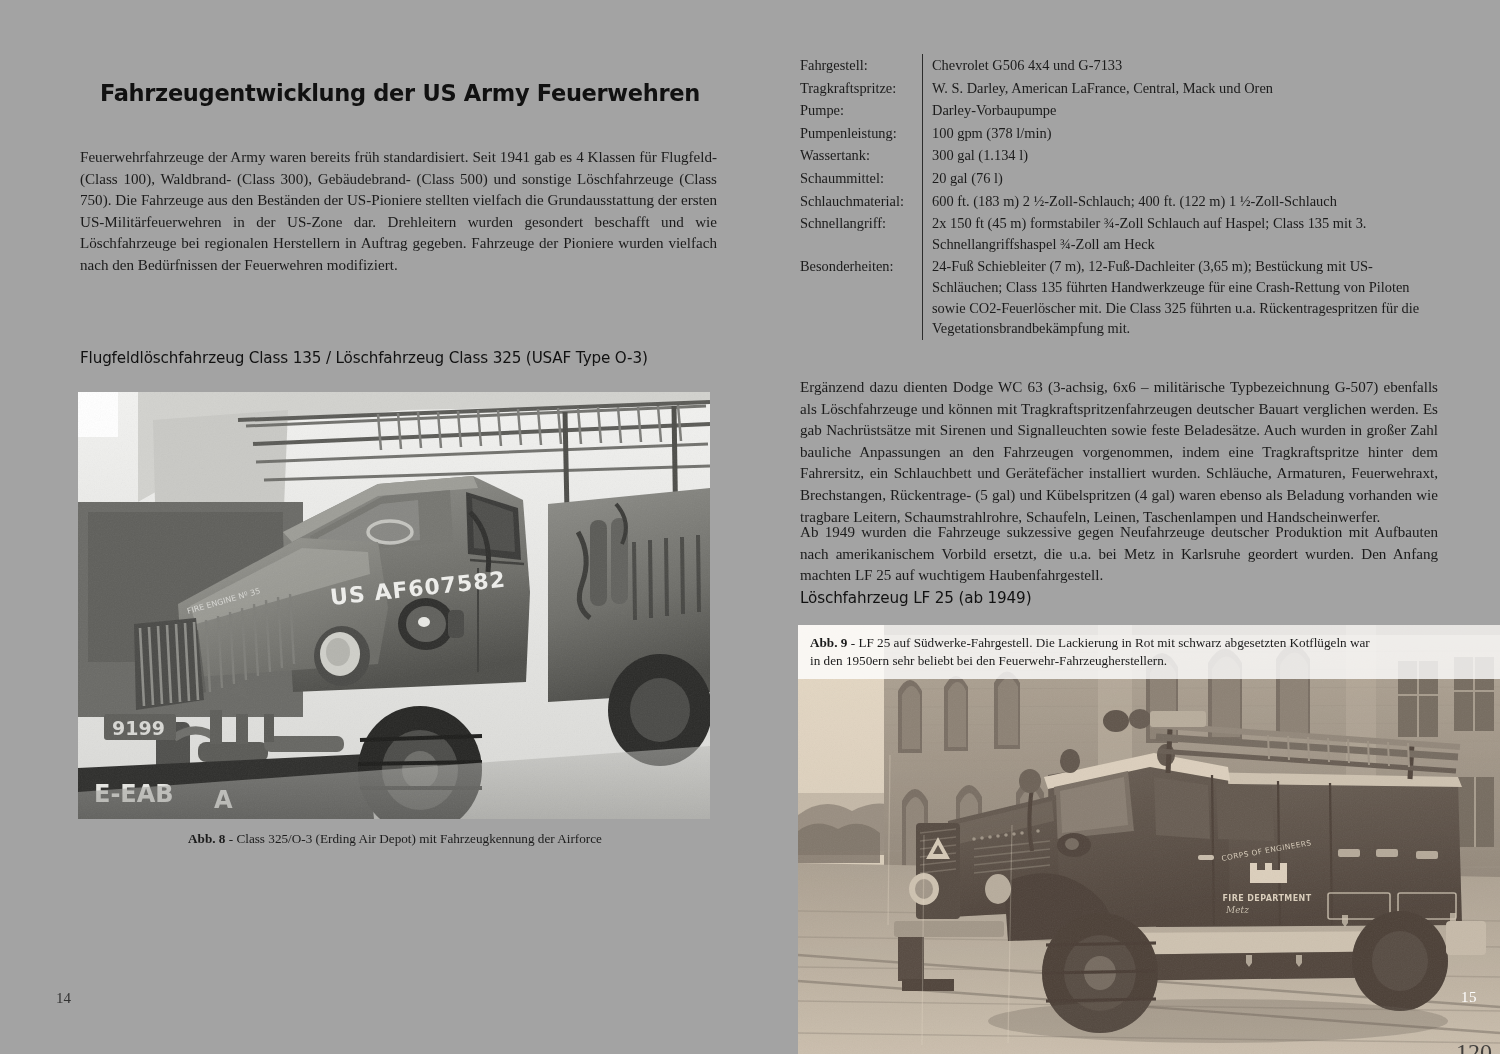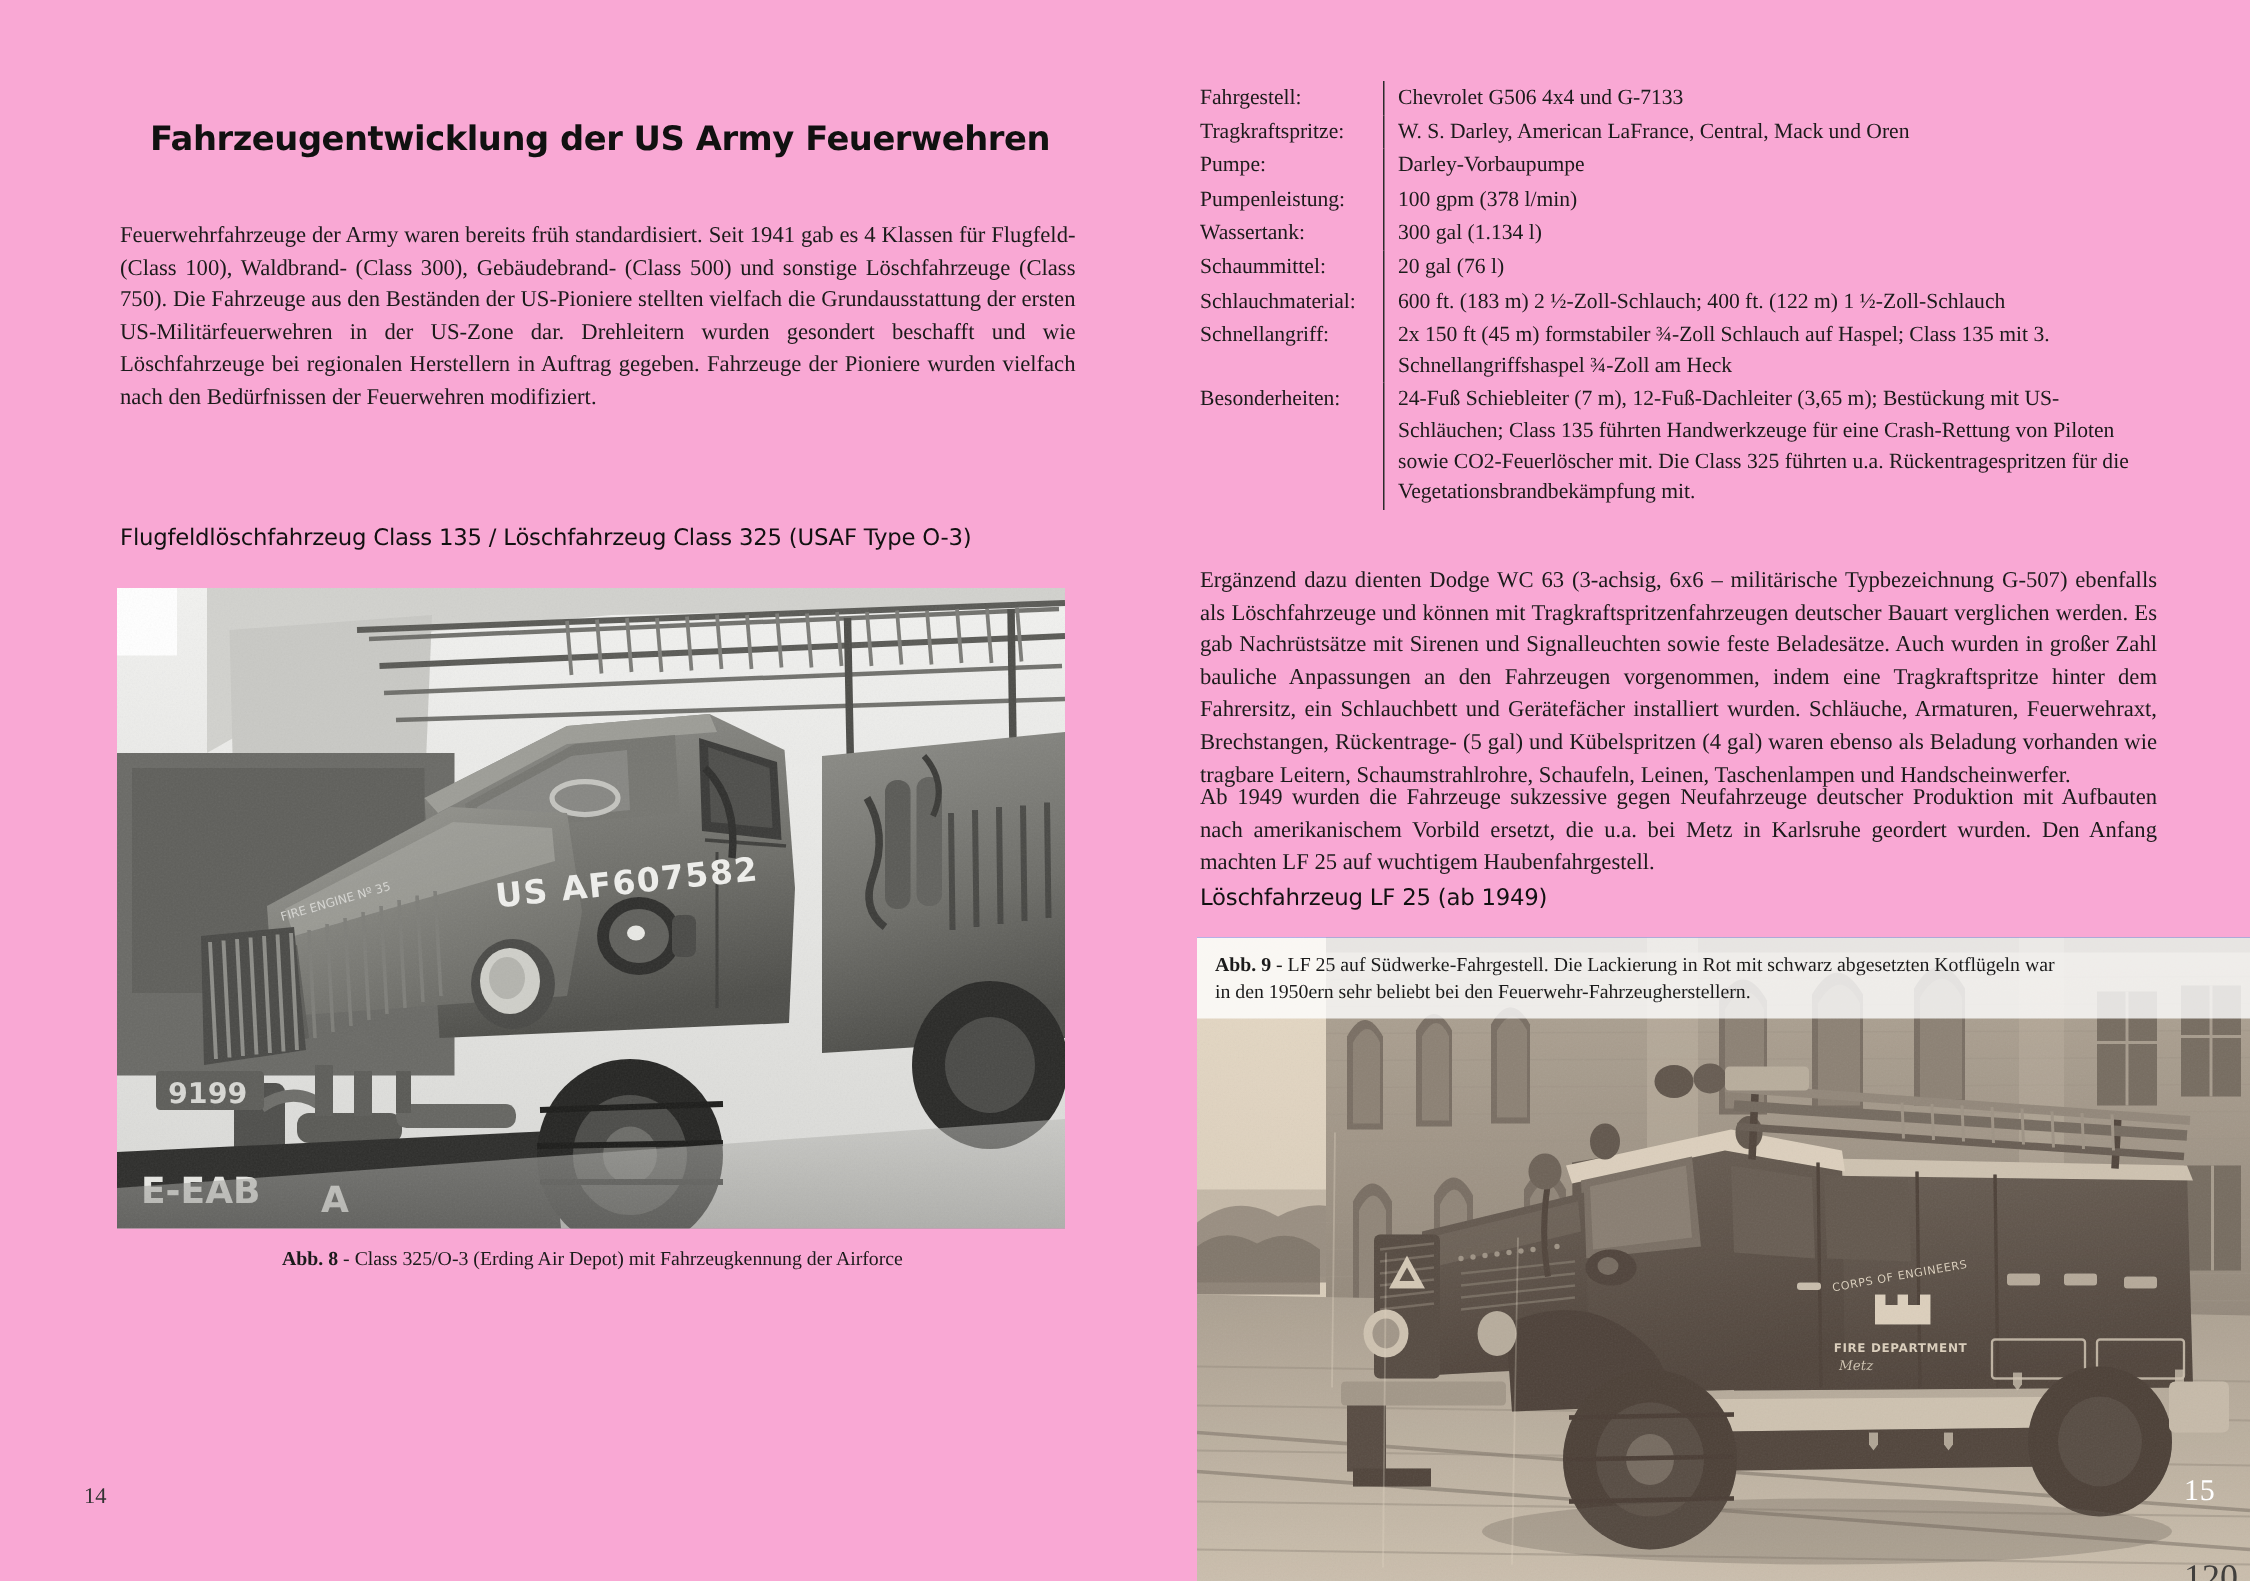--- a/index.html
+++ b/index.html
@@ -14,21 +14,21 @@
     overflow: hidden;
     font-family: "Liberation Serif", serif;
     color: #1a1a1a;
   }
 
   
   .page {
     position: absolute;
     top: 0;
     height: 1054px;
-    background: #f9a8d4;
+    background: #a3a3a3;
     overflow: hidden;
   }
   .page-left  { left: 0;    width: 750px; }
   .page-right { left: 750px; width: 750px; }
 
   
   .h1 {
     position: absolute;
     left: 80px;
     top: 80px;
@@ -168,21 +168,21 @@
     left: 12px;
     top: 9px;
     width: 560px;
     z-index: 7;
   }
   #page-num-right {
     position: absolute;
     right: 23px;
     bottom: 48px;
     font-family: "Liberation Serif", serif;
-    font-size: 20px;
+    font-size: 15px;
     color: #ffffff;
     z-index: 7;
     letter-spacing: 0.5px;
   }
   #edge-number {
     position: absolute;
     right: 8px;
     bottom: -12px;
     font-family: "Liberation Serif", serif;
     font-size: 24px;

